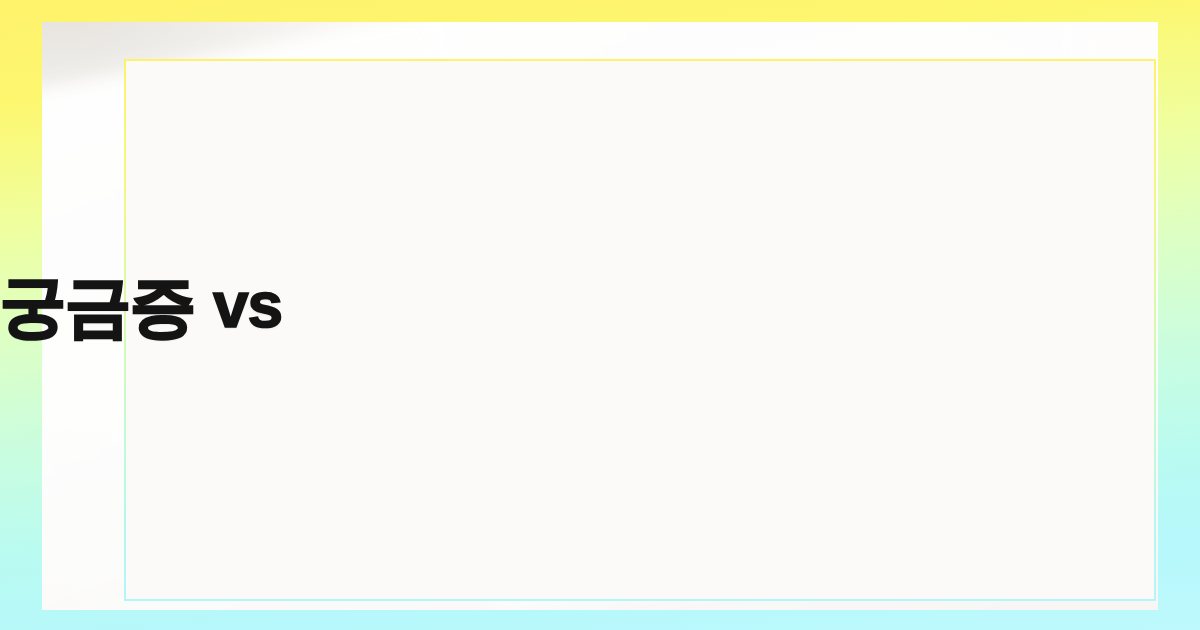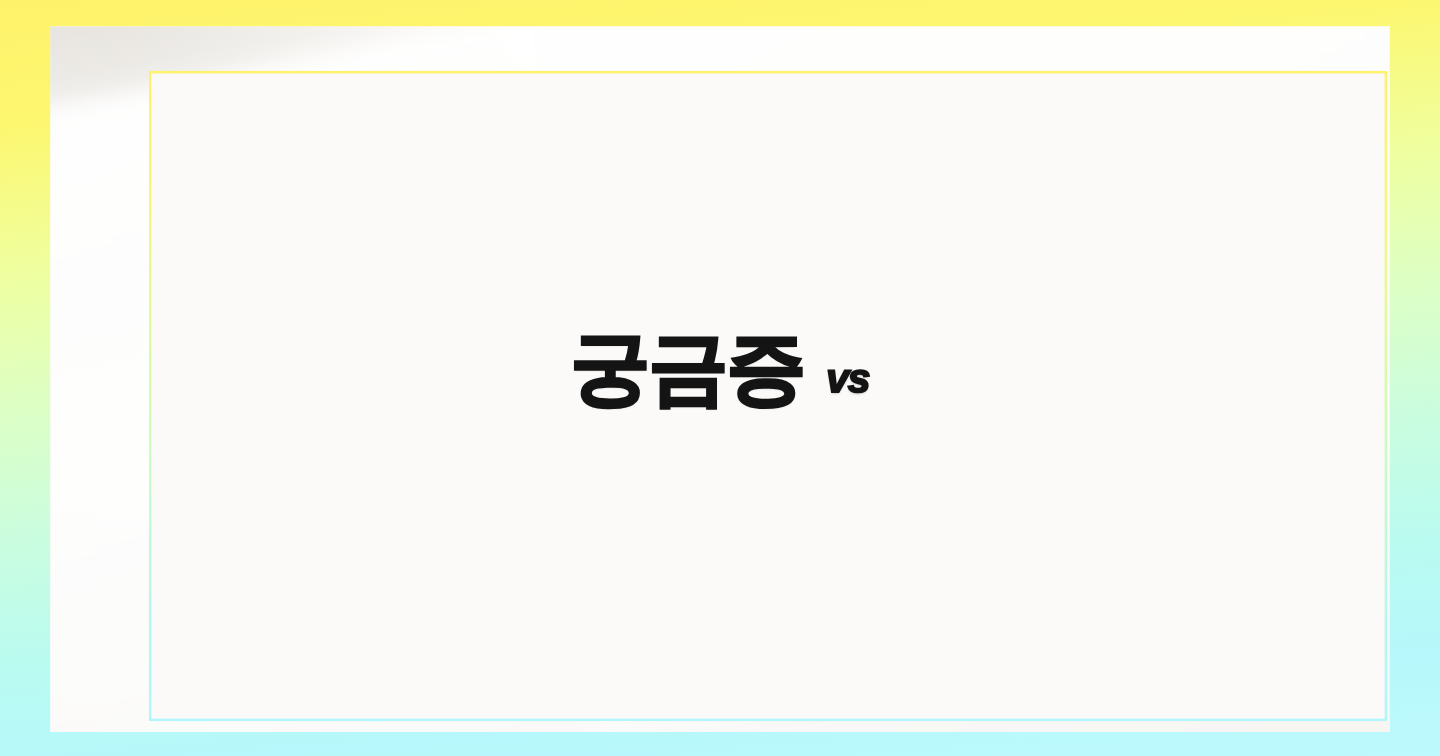--- a/index.html
+++ b/index.html
@@ -187,21 +187,21 @@
 
   
   .headline-wrap {
     position: absolute;
     left: 0;
     top: 0;
     width: 1200px;
     height: 630px;
     display: flex;
     align-items: center;
-    justify-content: center;
+    justify-content: flex-start;
   }
 
   .headline {
     display: flex;
     align-items: baseline;
     gap: 18px;
     white-space: nowrap;
     color: #141414;
     text-shadow:
       0 0 1px rgba(0,0,0,0.55),
@@ -212,27 +212,26 @@
   .headline .ko {
     font-family: "DejaVu Sans", "Liberation Sans", sans-serif;
     font-size: 66px;
     font-weight: 700;
     letter-spacing: -1px;
     -webkit-text-stroke: 2.4px #141414;
   }
 
   .headline .vs {
     font-family: "Liberation Sans", "DejaVu Sans", sans-serif;
-    font-size: 34px;
+    font-size: 64px;
     font-weight: 700;
     letter-spacing: -1px;
     -webkit-text-stroke: 1.6px #141414;
     position: relative;
     top: -2px;
-    font-style: italic;
   }
 </style>
 </head>
 <body>
 
 <div class="canvas">
 
   <div class="outer-frame"></div>
 
   <div class="panel">

